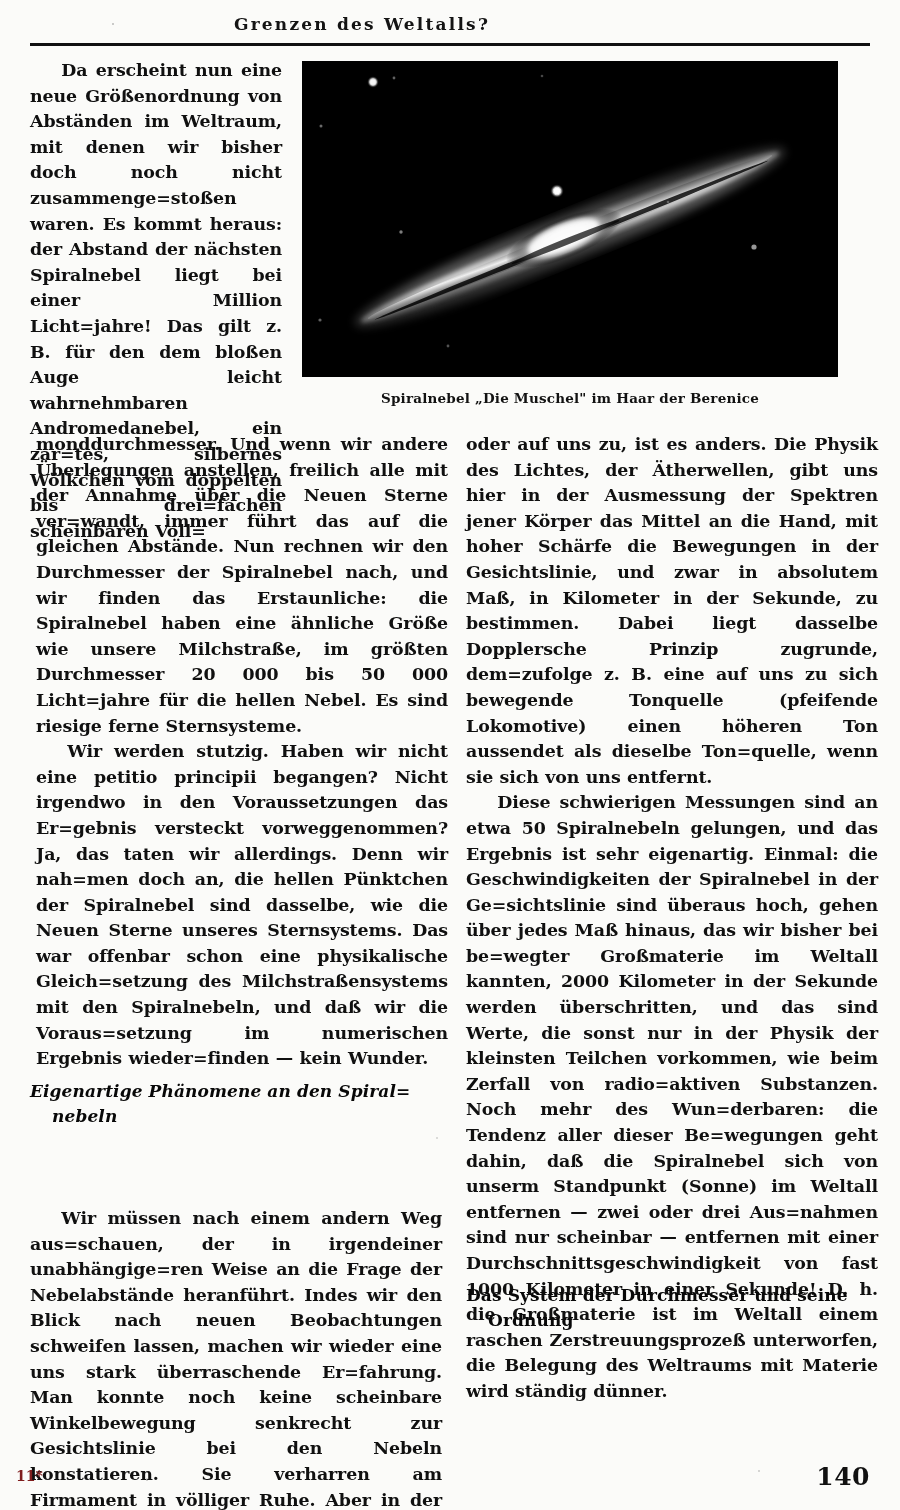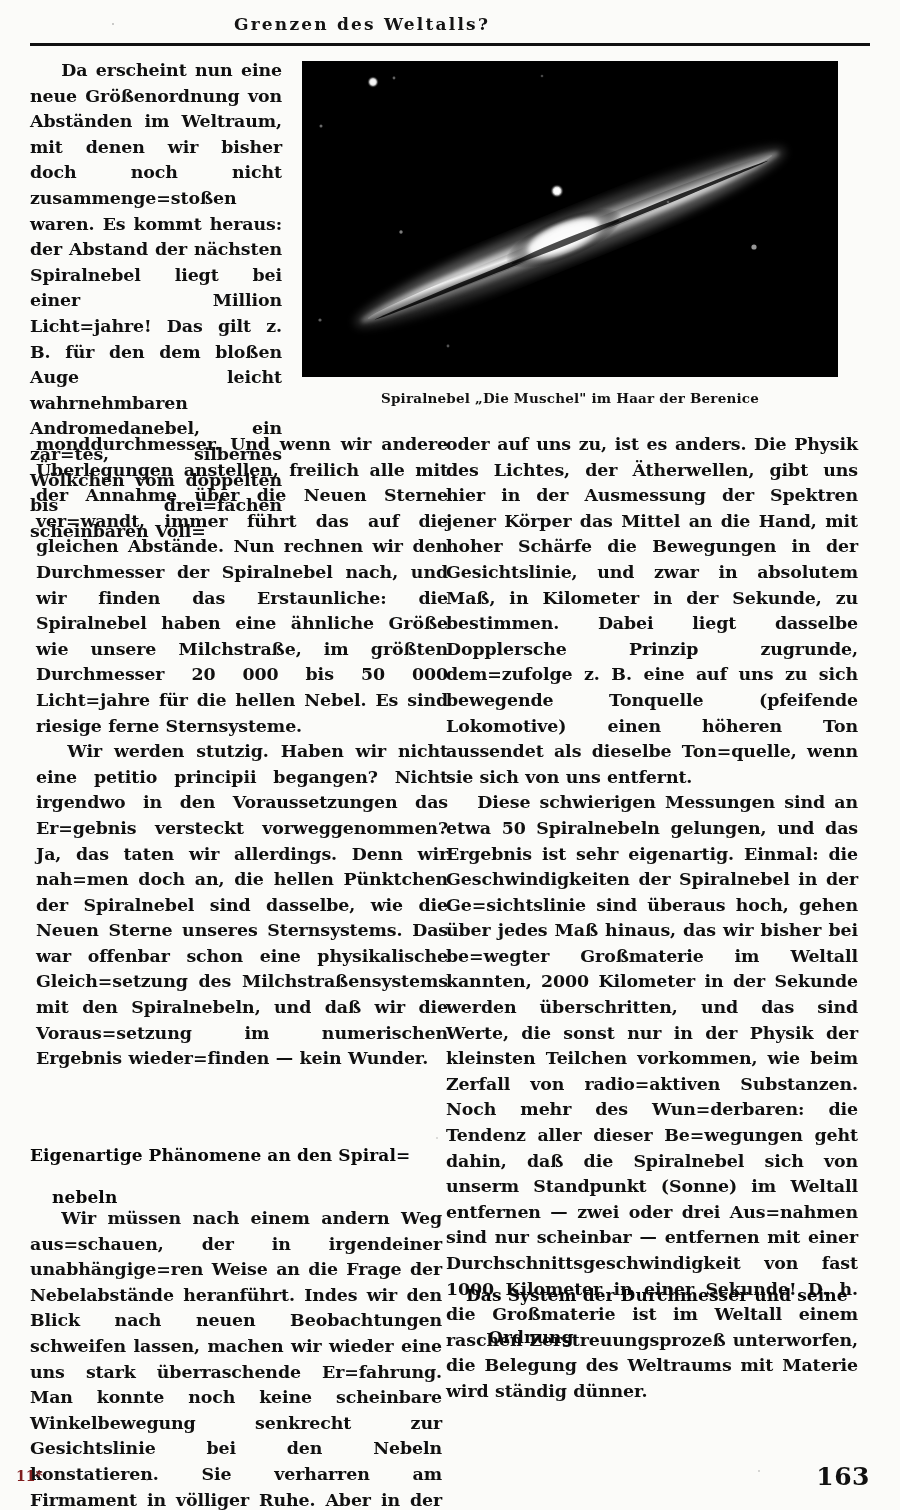--- a/index.html
+++ b/index.html
@@ -89,40 +89,40 @@
     width: 252px;
   }
   
   #left-main {
     left: 36px;
     top: 432px;
     width: 412px;
   }
   
   #right-main {
-    left: 446px;
+    left: 466px;
     top: 432px;
     width: 412px;
   }
   #right-lower {
     left: 466px;
     top: 1336px;
     width: 412px;
   }
 
   .subhead {
     position: absolute;
     font-size: 17px;
     font-weight: 800;
     line-height: 25px;
     letter-spacing: 0.1px;
     color: #080808;
   }
-  .subhead .cont { display: block; padding-left: 1.3em; margin-top: 17px; }
-  #subhead-left { left: 30px; top: 1143px; width: 412px; }
+  .subhead .cont { display: block; padding-left: 1.3em; }
+  #subhead-left { left: 30px; top: 1079px; width: 412px; font-style: italic; }
   #subhead-right { left: 466px; top: 1283px; width: 412px; }
 
   
   .signature-mark {
     position: absolute;
     left: 16px;
     top: 1468px;
     font-size: 14px;
     font-weight: 700;
     color: #7f1d1d;
@@ -233,20 +233,20 @@
     <p>Diese schwierigen Messungen sind an etwa 50 Spiralnebeln gelungen, und das Ergebnis ist sehr eigenartig. Einmal: die Geschwindigkeiten der Spiralnebel in der Ge=sichtslinie sind überaus hoch, gehen über jedes Maß hinaus, das wir bisher bei be=wegter Großmaterie im Weltall kannten, 2000 Kilometer in der Sekunde werden überschritten, und das sind Werte, die sonst nur in der Physik der kleinsten Teilchen vorkommen, wie beim Zerfall von radio=aktiven Substanzen. Noch mehr des Wun=derbaren: die Tendenz aller dieser Be=wegungen geht dahin, daß die Spiralnebel sich von unserm Standpunkt (Sonne) im Weltall entfernen — zwei oder drei Aus=nahmen sind nur scheinbar — entfernen mit einer Durchschnittsgeschwindigkeit von fast 1000 Kilometer in einer Sekunde! D. h. die Großmaterie ist im Weltall einem raschen Zerstreuungsprozeß unterworfen, die Belegung des Weltraums mit Materie wird ständig dünner.</p>
   </div>
 
   <div class="subhead" id="subhead-right">
     <span>Das System der Durchmesser und seine</span>
     <span class="cont">Ordnung</span>
   </div>
 
 
   <div class="signature-mark">11*</div>
-  <div class="folio">163</div>
+  <div class="folio">140</div>
 
   <div class="speck" style="left:112px; top:23px; width:2px; height:2px; opacity:.45;"></div>
   <div class="speck" style="left:146px; top:1478px; width:2px; height:3px; opacity:.4;"></div>
   <div class="speck" style="left:758px; top:1470px; width:2px; height:2px; opacity:.35;"></div>
   <div class="speck" style="left:436px; top:1137px; width:2px; height:2px; opacity:.3;"></div>
 
 </div>
 
 </body></html>

